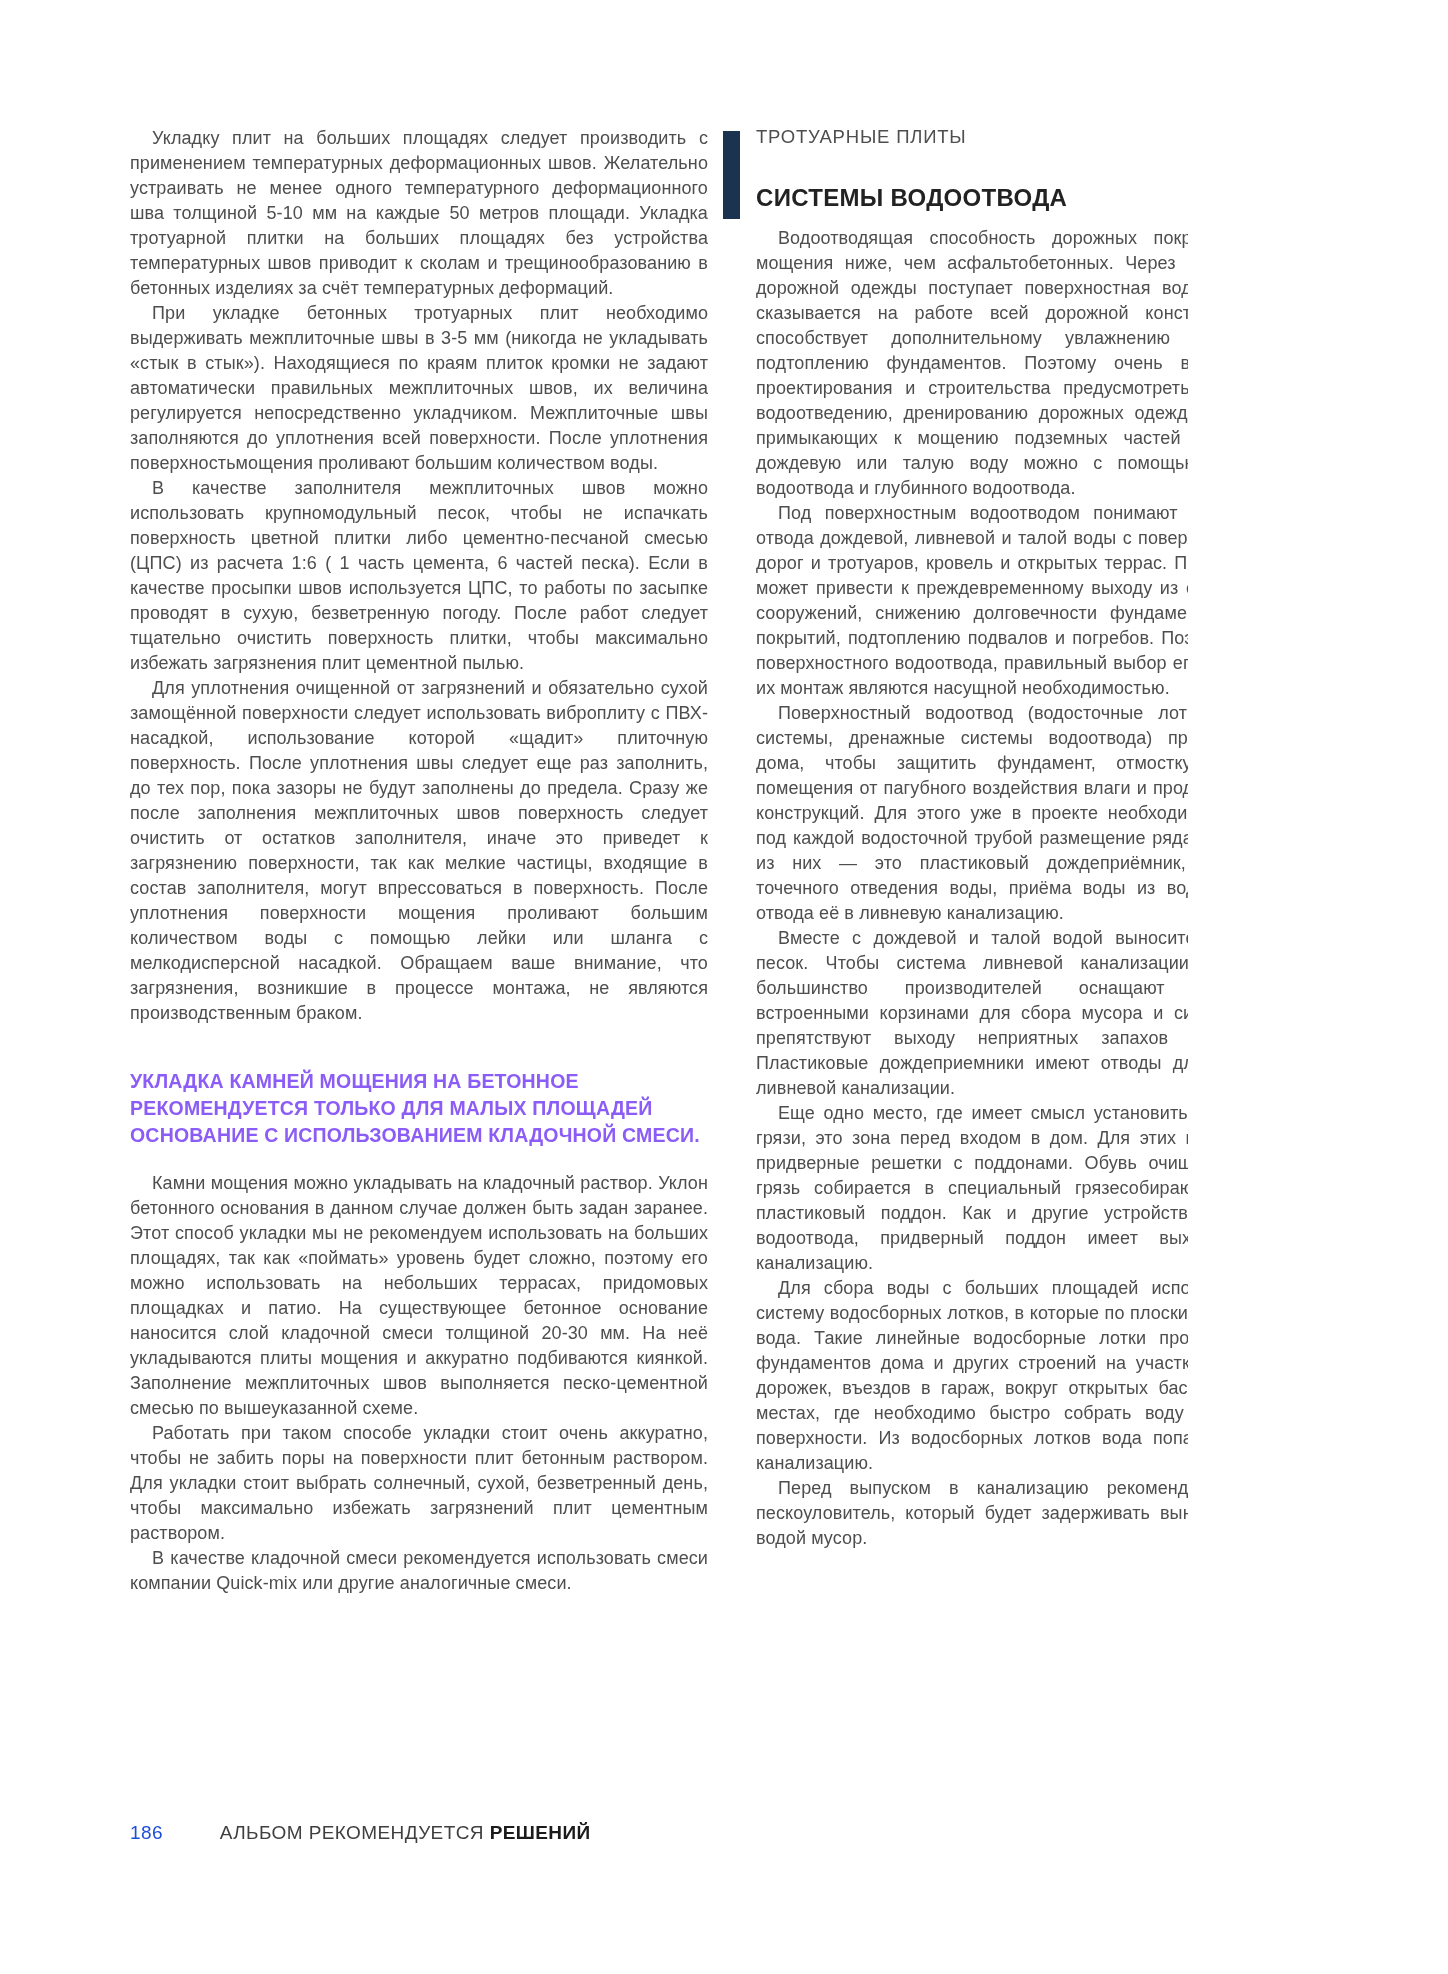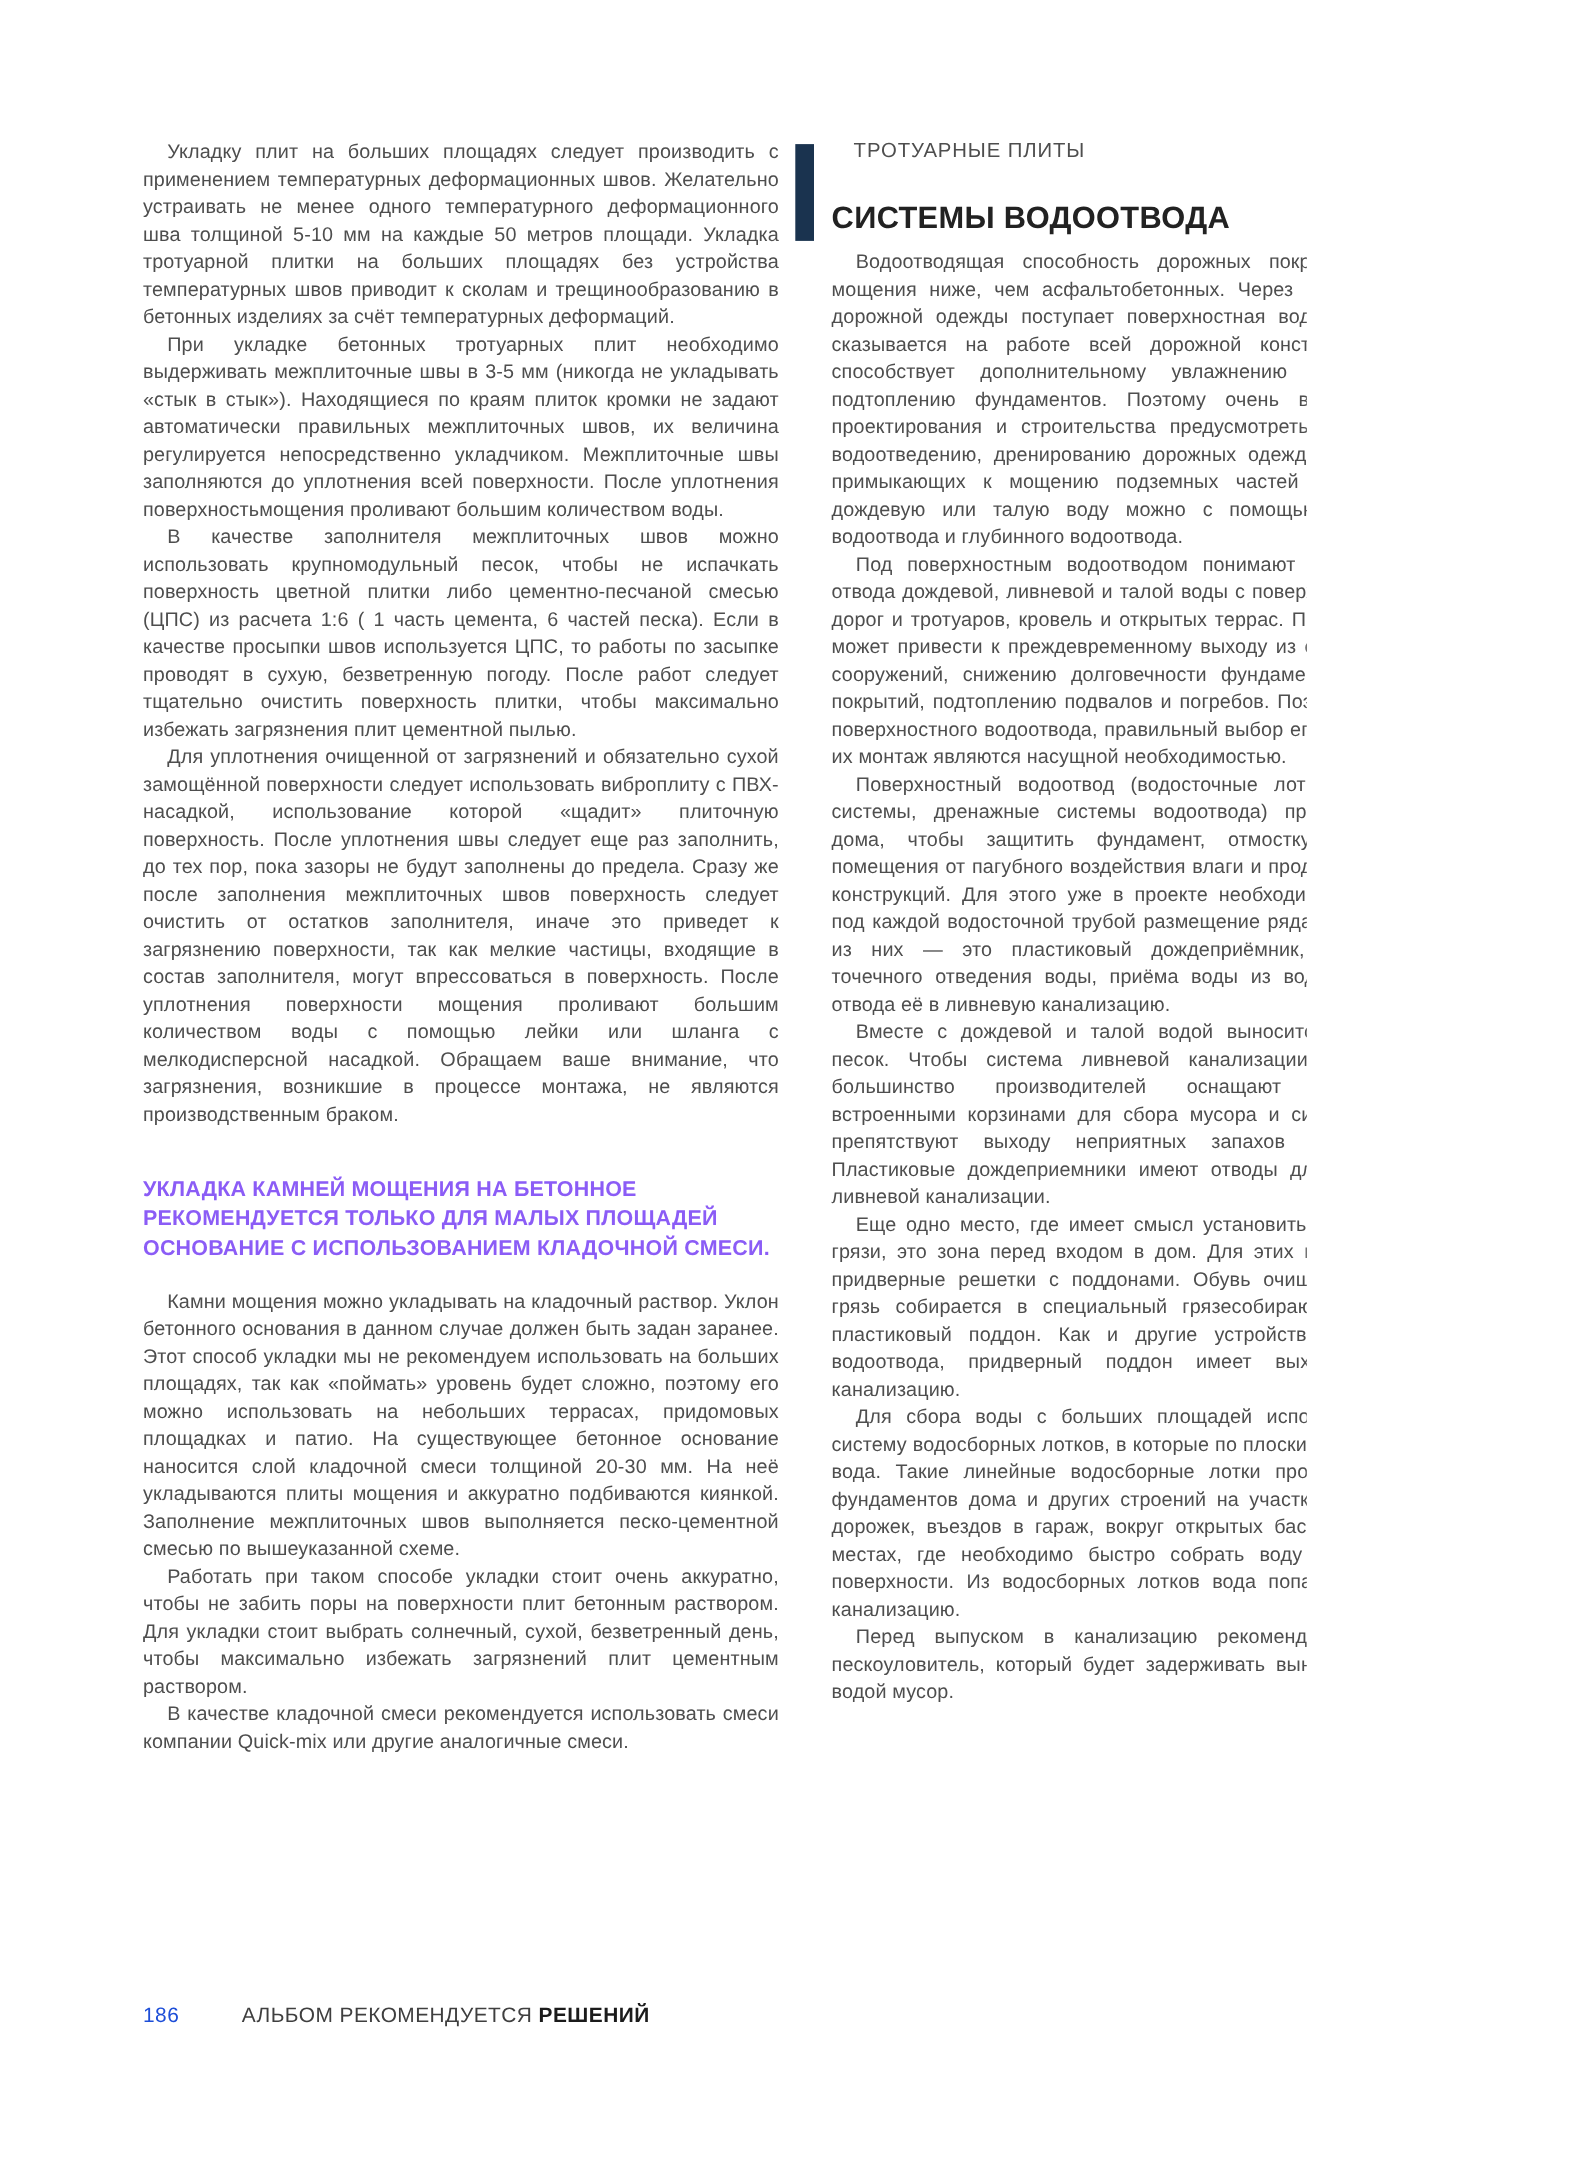--- a/index.html
+++ b/index.html
@@ -28,32 +28,32 @@
   }
   .subhead span { display:block; }
   .rc-header { position:relative; text-align:left; }
   .accent-bar {
     position:absolute; left:-33px; top:5px;
     width:17px; height:88px;
     background:#1a334f;
   }
   .kicker {
     font-size:18.5px; line-height:22px;
-    color:#4e4e4e; letter-spacing:0.8px;margin-left:20px;
+    color:#4e4e4e; letter-spacing:0.8px;
   }
   .title {
     margin:7px 0 0;
     font-size:24.5px; line-height:29px;
     font-weight:bold; color:#222222;
     letter-spacing:0.2px;
   }
   .title span { display:block; }
   .section-head {
     margin:38px 0 16px;
-    font-size:28px; line-height:24px;
+    font-size:24px; line-height:24px;
     font-weight:bold; color:#222222;
     text-align:left; letter-spacing:0.3px;
   }
   .page-footer {
     position:absolute; left:130px; top:1822px;
     font-size:19px; color:#4e4e4e;
     letter-spacing:0.4px;
   }
   .page-footer .pagenum { display:inline-block; width:84px; color:#1d4ed8; }
   .page-footer .book-regular { color:#3f3f3f; }

